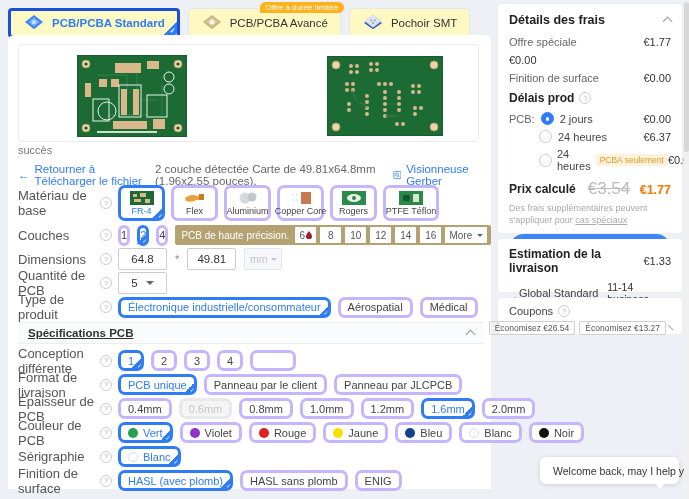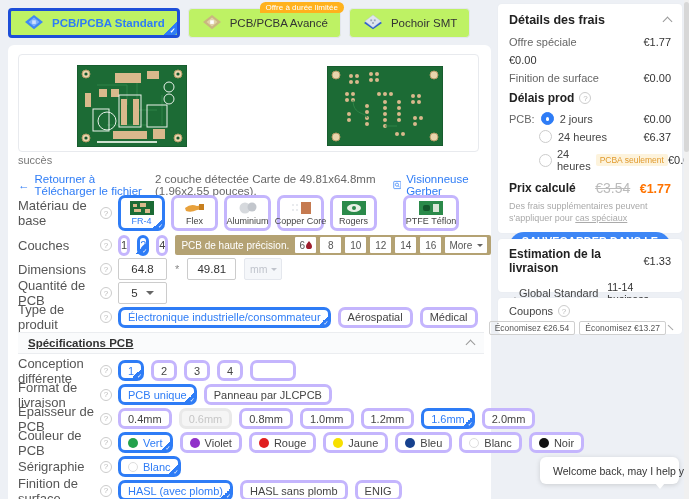--- a/index.html
+++ b/index.html
@@ -1,34 +1,34 @@
 <!DOCTYPE html>
 <html><head>
 <meta charset="utf-8">
 <style>
   * { margin:0; padding:0; box-sizing:border-box; }
   html,body { width:689px; height:499px; overflow:hidden; }
   body { background:#edf0f5; font-family:"Liberation Sans", sans-serif; color:#333; position:relative; }
 
   
   .tabs { position:absolute; left:8px; top:8px; display:flex; align-items:flex-end; }
-  .tab { position:relative; height:30px; background:#bef264; border:1px solid #e3e6ec; border-radius:4px;
+  .tab { position:relative; height:30px; background:#fef9c3; border:1px solid #e3e6ec; border-radius:4px;
          display:flex; align-items:center; gap:7px; padding:0 12px; font-size:11.5px; color:#333;
          margin-right:8px; cursor:pointer; }
   .tab.sel { border:3px solid #1d4ed8; color:#2e7cf6; font-weight:bold; }
   .tab.sel::after { content:"✓"; position:absolute; right:0; bottom:0; width:13px; height:13px;
          background:linear-gradient(135deg, transparent 50%, #2e7cf6 50%); color:#fff; font-size:7px;
          display:flex; align-items:flex-end; justify-content:flex-end; padding:0 1px 0 0; border-radius:0 0 3px 0; }
   .tab .badge { position:absolute; top:-7px; right:-4px; background:#ffb21d; color:#fff; font-size:8px;
          font-weight:normal; padding:1px 6px; border-radius:7px 7px 7px 0; white-space:nowrap; }
   .tab-icon { width:22px; height:18px; flex:0 0 auto; }
   .tab-gap { margin-left:28px; }
 
   
-  .main-card { position:absolute; left:8px; top:45px; width:483px; height:454px; background:#fff; border-radius:6px 6px 0 0; }
+  .main-card { position:absolute; left:8px; top:35px; width:483px; height:454px; background:#fff; border-radius:6px 6px 0 0; }
   .preview-card { position:absolute; left:10px; top:9px; width:461px; height:98px; border:1px solid #e8eaee; border-radius:4px; background:#fff; }
   .board { position:absolute; }
   .status-text { position:absolute; left:10px; top:109px; font-size:11px; color:#777; }
   .upload-row { position:absolute; left:10px; top:128px; width:461px; display:flex; align-items:center; justify-content:space-between; }
   .link-blue { color:#2e7cf6; font-size:11.5px; text-decoration:none; display:flex; align-items:center; gap:5px; cursor:pointer; }
   .detect-text { font-size:11.5px; color:#666; }
 
   
   .form { position:absolute; left:10px; top:149px; width:466px; }
   .frow { display:flex; align-items:center; }
@@ -72,21 +72,21 @@
   
   .rcard { position:absolute; left:498px; background:#fff; border-radius:4px; padding:9px 11px; width:184px; box-shadow:0 0 2px rgba(0,0,0,.04); }
   .rrow { display:flex; align-items:center; justify-content:space-between; }
   .rtitle { font-size:12.5px; font-weight:bold; color:#222; }
   .fee-label { font-size:11px; color:#666; }
   .fee-val { font-size:11px; color:#333; }
   .radio { width:13px; height:13px; border-radius:50%; border:1px solid #ccc; background:#fff; display:inline-block; position:relative; flex:0 0 auto; cursor:pointer; }
   .radio.on { border-color:#2e7cf6; background:#2e7cf6; }
   .radio.on::after { content:""; position:absolute; left:4px; top:4px; width:3.5px; height:3.5px; background:#fff; border-radius:50%; }
   .pcba-badge { background:#fdf3dc; color:#e09a2d; font-size:8.5px; padding:1px 4px; border-radius:2px; white-space:nowrap; }
-  .old-price { color:#bbb; text-decoration:line-through; font-size:14px; margin-right:5px; }
+  .old-price { color:#bbb; text-decoration:line-through; font-size:17px; margin-right:5px; }
   .new-price { color:#ff7300; font-weight:bold; font-size:12.5px; }
   .price-note { font-size:9px; color:#aaa; line-height:1.35; margin-top:3px; }
   .price-note u { cursor:pointer; }
   .save-btn { margin-top:8px; width:162px; height:30px; border-radius:16px; background:#3d86f5; color:#fff; border:none;
               font-size:10.8px; font-weight:bold; letter-spacing:.1px; cursor:pointer; font-family:"Liberation Sans",sans-serif; }
   .ship-method { font-size:11px; color:#444; display:flex; align-items:center; gap:5px; }
   .ship-days { font-size:10.5px; color:#333; }
   .coupon-chip { border:1px solid #cfcfcf; border-radius:2px; font-size:8.5px; color:#555; padding:1px 5px; white-space:nowrap; cursor:pointer; }
   .coupon-row { display:flex; justify-content:flex-end; align-items:center; gap:4px; margin-top:4px; }
   .chat-bubble { position:absolute; left:540px; top:457px; width:139px; height:27px; background:#fff; border-radius:6px;
@@ -302,21 +302,21 @@
         <span>Copper Core</span>
       </div>
       <div class="opt mat">
         <svg width="24" height="14" viewBox="0 0 24 14">
             <rect width="24" height="14" fill="#2b8a4a"></rect>
             <ellipse cx="12" cy="7" rx="7" ry="4" fill="#e9f0e6"></ellipse>
             <circle cx="12" cy="7" r="2" fill="#2b8a4a"></circle>
           </svg>
         <span>Rogers</span>
       </div>
-      <div class="opt mat" style="width:56px;margin-left:20px;">
+      <div class="opt mat" style="width:56px;">
         <svg width="24" height="14" viewBox="0 0 24 14">
             <rect width="24" height="14" fill="#2b8a4a"></rect>
             <rect x="4" y="4" width="7" height="6" rx="2" fill="#14572c"></rect>
             <rect x="14" y="3" width="6" height="8" fill="#d9e6d6"></rect>
           </svg>
         <span>PTFE Téflon</span>
       </div>
     </div>
 
     <div class="frow" style="height:22px; margin-bottom:2px;">
@@ -385,20 +385,21 @@
       <div class="opt num">2</div>
       <div class="opt num">3</div>
       <div class="opt num">4</div>
       <div class="opt blank-box"></div>
     </div>
 
     <div class="frow" style="height:21px; margin-bottom:3px;">
       <span class="flabel">Format de livraison</span>
       <span class="help">?</span>
       <div class="opt sel">PCB unique</div>
+      <div class="opt">Panneau par le client</div>
       <div class="opt">Panneau par JLCPCB</div>
     </div>
 
     <div class="frow" style="height:21px; margin-bottom:3px;">
       <span class="flabel">Épaisseur de PCB</span>
       <span class="help">?</span>
       <div class="opt">0.4mm</div>
       <div class="opt disabled">0.6mm</div>
       <div class="opt">0.8mm</div>
       <div class="opt">1.0mm</div>

